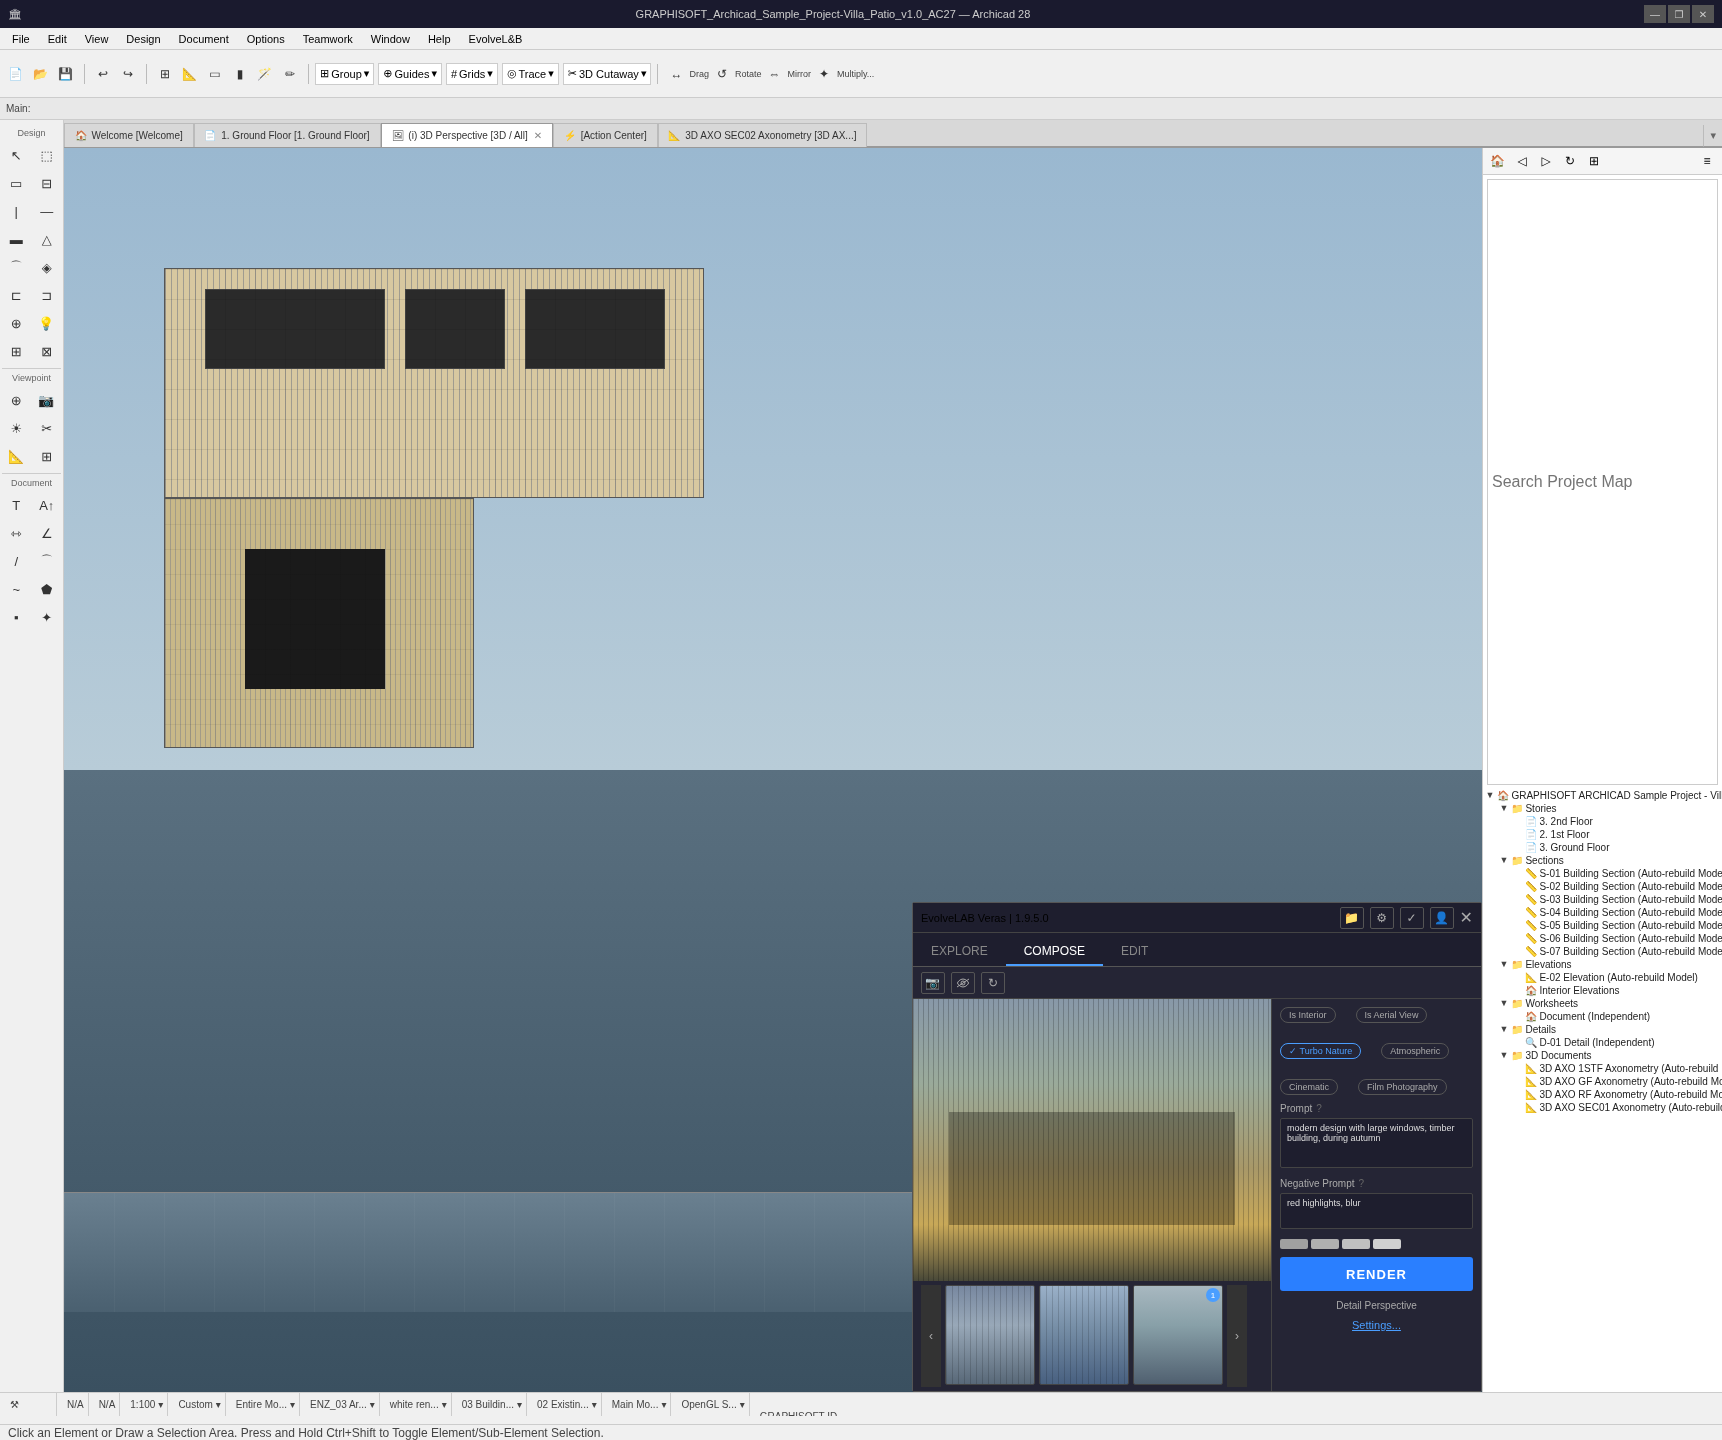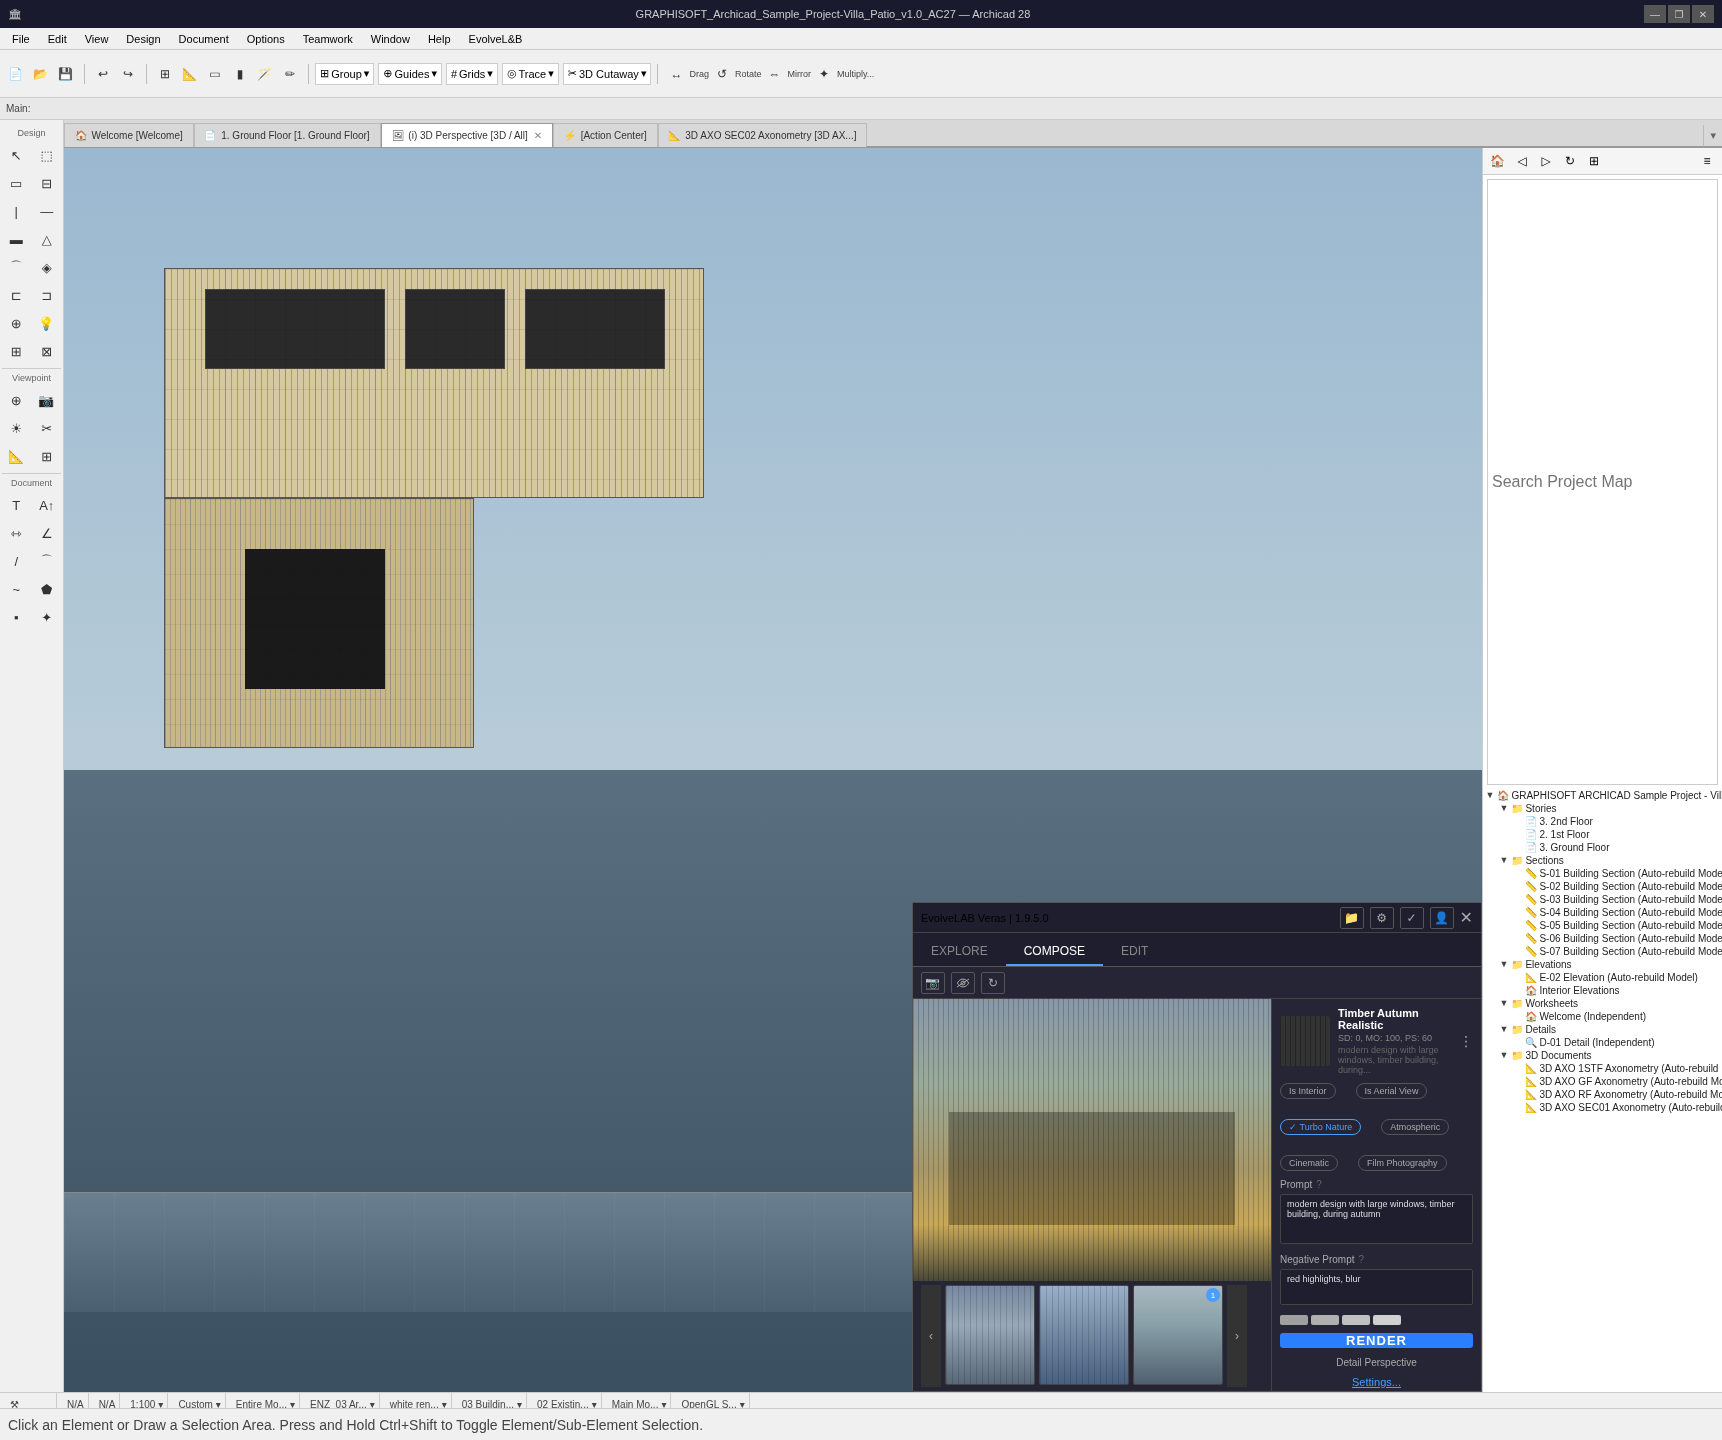--- a/index.html
+++ b/index.html
@@ -604,33 +604,20 @@
                     <div class="thumb-badge">1</div>
                     <div style="width:100%;height:100%;background:linear-gradient(180deg,#a8b8c0 0%,#88a0a8 40%,#506070 100%);">
                     </div>
                   </div>
                   <button class="thumb-nav">›</button>
                 </div>
               </div>
 
               <div id="evolve-sidebar">
 
-                <div class="style-header">
-                  <div class="style-thumb">
-                    <div style="width:100%;height:100%;background:linear-gradient(180deg,#a8986850%,#786840 100%);position:relative;overflow:hidden;">
-                      <div style="position:absolute;top:0;left:0;right:0;bottom:0;background-image:repeating-linear-gradient(90deg,rgba(0,0,0,0.3) 0,rgba(0,0,0,0.3) 1px,transparent 1px,transparent 5px);"></div>
-                    </div>
-                  </div>
-                  <div class="style-info">
-                    <div class="style-name">Timber Autumn Realistic</div>
-                    <div class="style-meta">SD: 0, MO: 100, PS: 60</div>
-                    <div class="style-desc">modern design with large windows, timber building, during...</div>
-                  </div>
-                  <span class="style-more">⋮</span>
-                </div>
 
                 <div class="tag-row">
                   <div class="tag">
                     <span>Is Interior</span>
                   </div>
                   <div class="tag">
                     <span>Is Aerial View</span>
                   </div>
                   <div class="tag active">
                     <span class="tag-check">✓</span>
@@ -783,21 +770,21 @@
           </div>
 
           <div class="tree-item" style="padding-left:14px;">
             <span class="tree-expand">▼</span>
             <span class="tree-icon">📁</span>
             <span>Worksheets</span>
           </div>
           <div class="tree-item" style="padding-left:28px;">
             <span class="tree-expand">&nbsp;</span>
             <span class="tree-icon">🏠</span>
-            <span>Welcome (Independent)</span>
+            <span>Document (Independent)</span>
           </div>
 
           <div class="tree-item" style="padding-left:14px;">
             <span class="tree-expand">▼</span>
             <span class="tree-icon">📁</span>
             <span>Details</span>
           </div>
           <div class="tree-item" style="padding-left:28px;">
             <span class="tree-expand">&nbsp;</span>
             <span class="tree-icon">🔍</span>
@@ -880,15 +867,15 @@
   </div>
   <div class="status-item">
     <span>OpenGL S...</span>
     <span>▾</span>
   </div>
   <div class="status-item" style="cursor:pointer;">
     <span>GRAPHISOFT ID</span>
   </div>
 </div>
 
-<div id="info-message-bar" style="position:fixed;bottom:0;left:0;right:0;height:32px;background:#f0f0f0;border-top:1px solid #ccc;display:flex;align-items:center;padding:0 8px;font-size:14px;color:#444;">
+<div id="info-message-bar" style="position:fixed;bottom:0;left:0;right:0;height:16px;background:#f0f0f0;border-top:1px solid #ccc;display:flex;align-items:center;padding:0 8px;font-size:12px;color:#444;">
   <span>Click an Element or Draw a Selection Area. Press and Hold Ctrl+Shift to Toggle Element/Sub-Element Selection.</span>
 </div>
 
 </body></html>

